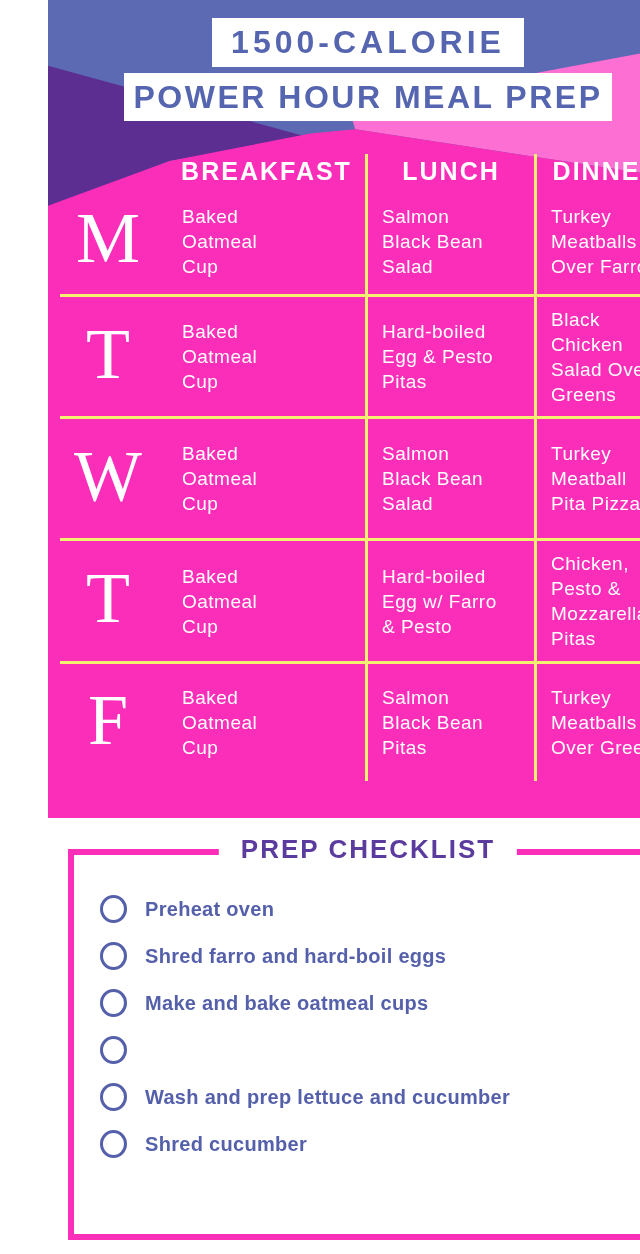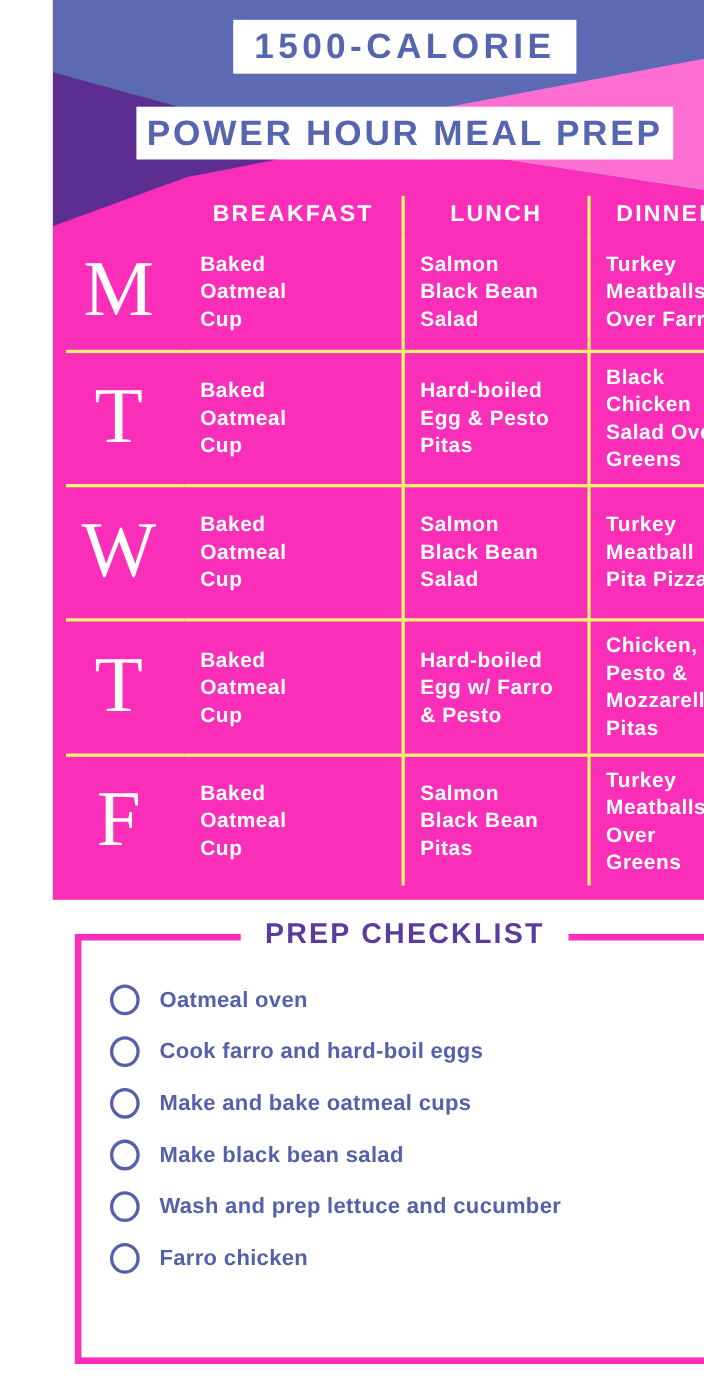--- a/index.html
+++ b/index.html
@@ -12,34 +12,34 @@
   .deco div { position:absolute; inset:0; }
   .deco-blue { background:#5c69b3; }
   .deco-lightpink { background:#fd6fd3; clip-path:polygon(100% 21%, 47% 51%, 48% 61%, 100% 85%); }
   .deco-purple { background:#5c2e91; clip-path:polygon(0 31%, 41% 65%, 19% 76%, 0 98%); }
   .deco-magenta { background:#fb2eb9; clip-path:polygon(0 97%, 19% 76%, 41% 63%, 48% 61%, 100% 85%, 100% 100%, 0 100%); }
 
   .titles { position:relative; z-index:1; text-align:center; }
   .title-box { display:block; margin-left:auto; margin-right:auto; background:#ffffff;
                color:#5565af; font-weight:bold; font-size:32px; white-space:nowrap; }
   .title-box.box1 { margin-top:18px; width:312px; height:49px; line-height:49px; letter-spacing:4px; }
-  .title-box.box2 { margin-top:30px; width:488px; height:48px; line-height:48px; letter-spacing:2.5px; }
+  .title-box.box2 { margin-top:6px; width:488px; height:48px; line-height:48px; letter-spacing:2.5px; }
 
   
   .meal-table { position:relative; z-index:1; margin:33px 12px 0 12px;
                 display:grid; grid-template-columns:108px 197px 169px 1fr;
                 grid-template-rows:34px 106px 122px 122px 123px 120px; }
   .cell { color:#ffffff; }
   .hcell { display:flex; align-items:center; justify-content:center;
-           font-size:21px; font-weight:bold; letter-spacing:2px; }
+           font-size:25px; font-weight:bold; letter-spacing:2px; }
   .daycell { display:flex; align-items:center; justify-content:center;
              font-family:"Liberation Serif", serif; font-size:72px; line-height:1;
              padding-right:12px; padding-bottom:6px; }
   .mealcell { display:flex; align-items:center; padding-left:14px; padding-right:6px;
-              font-size:19px; font-weight:bold; line-height:25px; letter-spacing:0.5px;
+              font-size:19px; font-weight:normal; line-height:25px; letter-spacing:0.5px;
               white-space:pre-line; }
   .bl { border-left:3px solid #f5f170; }
   .bt { border-top:3px solid #f5f170; }
 
   
   .checklist-section { position:relative; width:640px; height:436px; background:#ffffff; }
   .frame { position:relative; margin:31px 20px 0 20px; height:391px; border:6px solid #fb2eb9; }
   .frame-title { position:absolute; top:-6px; left:50%; transform:translate(-50%,-50%);
                  background:#ffffff; padding:0 22px; white-space:nowrap;
                  color:#5c3b9e; font-size:26px; font-weight:bold; letter-spacing:2px; }
@@ -131,39 +131,38 @@
 Over Greens</div>
     </div>
   </section>
 
   <section class="checklist-section">
     <div class="frame">
       <div class="frame-title">PREP CHECKLIST</div>
       <div class="items">
         <div class="check-item">
           <span class="circle"></span>
-          <span class="check-label">Oatmeal oven</span>
+          <span class="check-label">Preheat oven</span>
         </div>
         <div class="check-item">
           <span class="circle"></span>
-          <span class="check-label">Cook farro and hard-boil eggs</span>
+          <span class="check-label">Shred farro and hard-boil eggs</span>
         </div>
         <div class="check-item">
           <span class="circle"></span>
           <span class="check-label">Make and bake oatmeal cups</span>
         </div>
         <div class="check-item">
           <span class="circle"></span>
-          <span class="check-label">Make black bean salad</span>
         </div>
         <div class="check-item">
           <span class="circle"></span>
           <span class="check-label">Wash and prep lettuce and cucumber</span>
         </div>
         <div class="check-item">
           <span class="circle"></span>
-          <span class="check-label">Farro chicken</span>
+          <span class="check-label">Shred cucumber</span>
         </div>
       </div>
     </div>
   </section>
 
 </div>
 
 </body></html>

